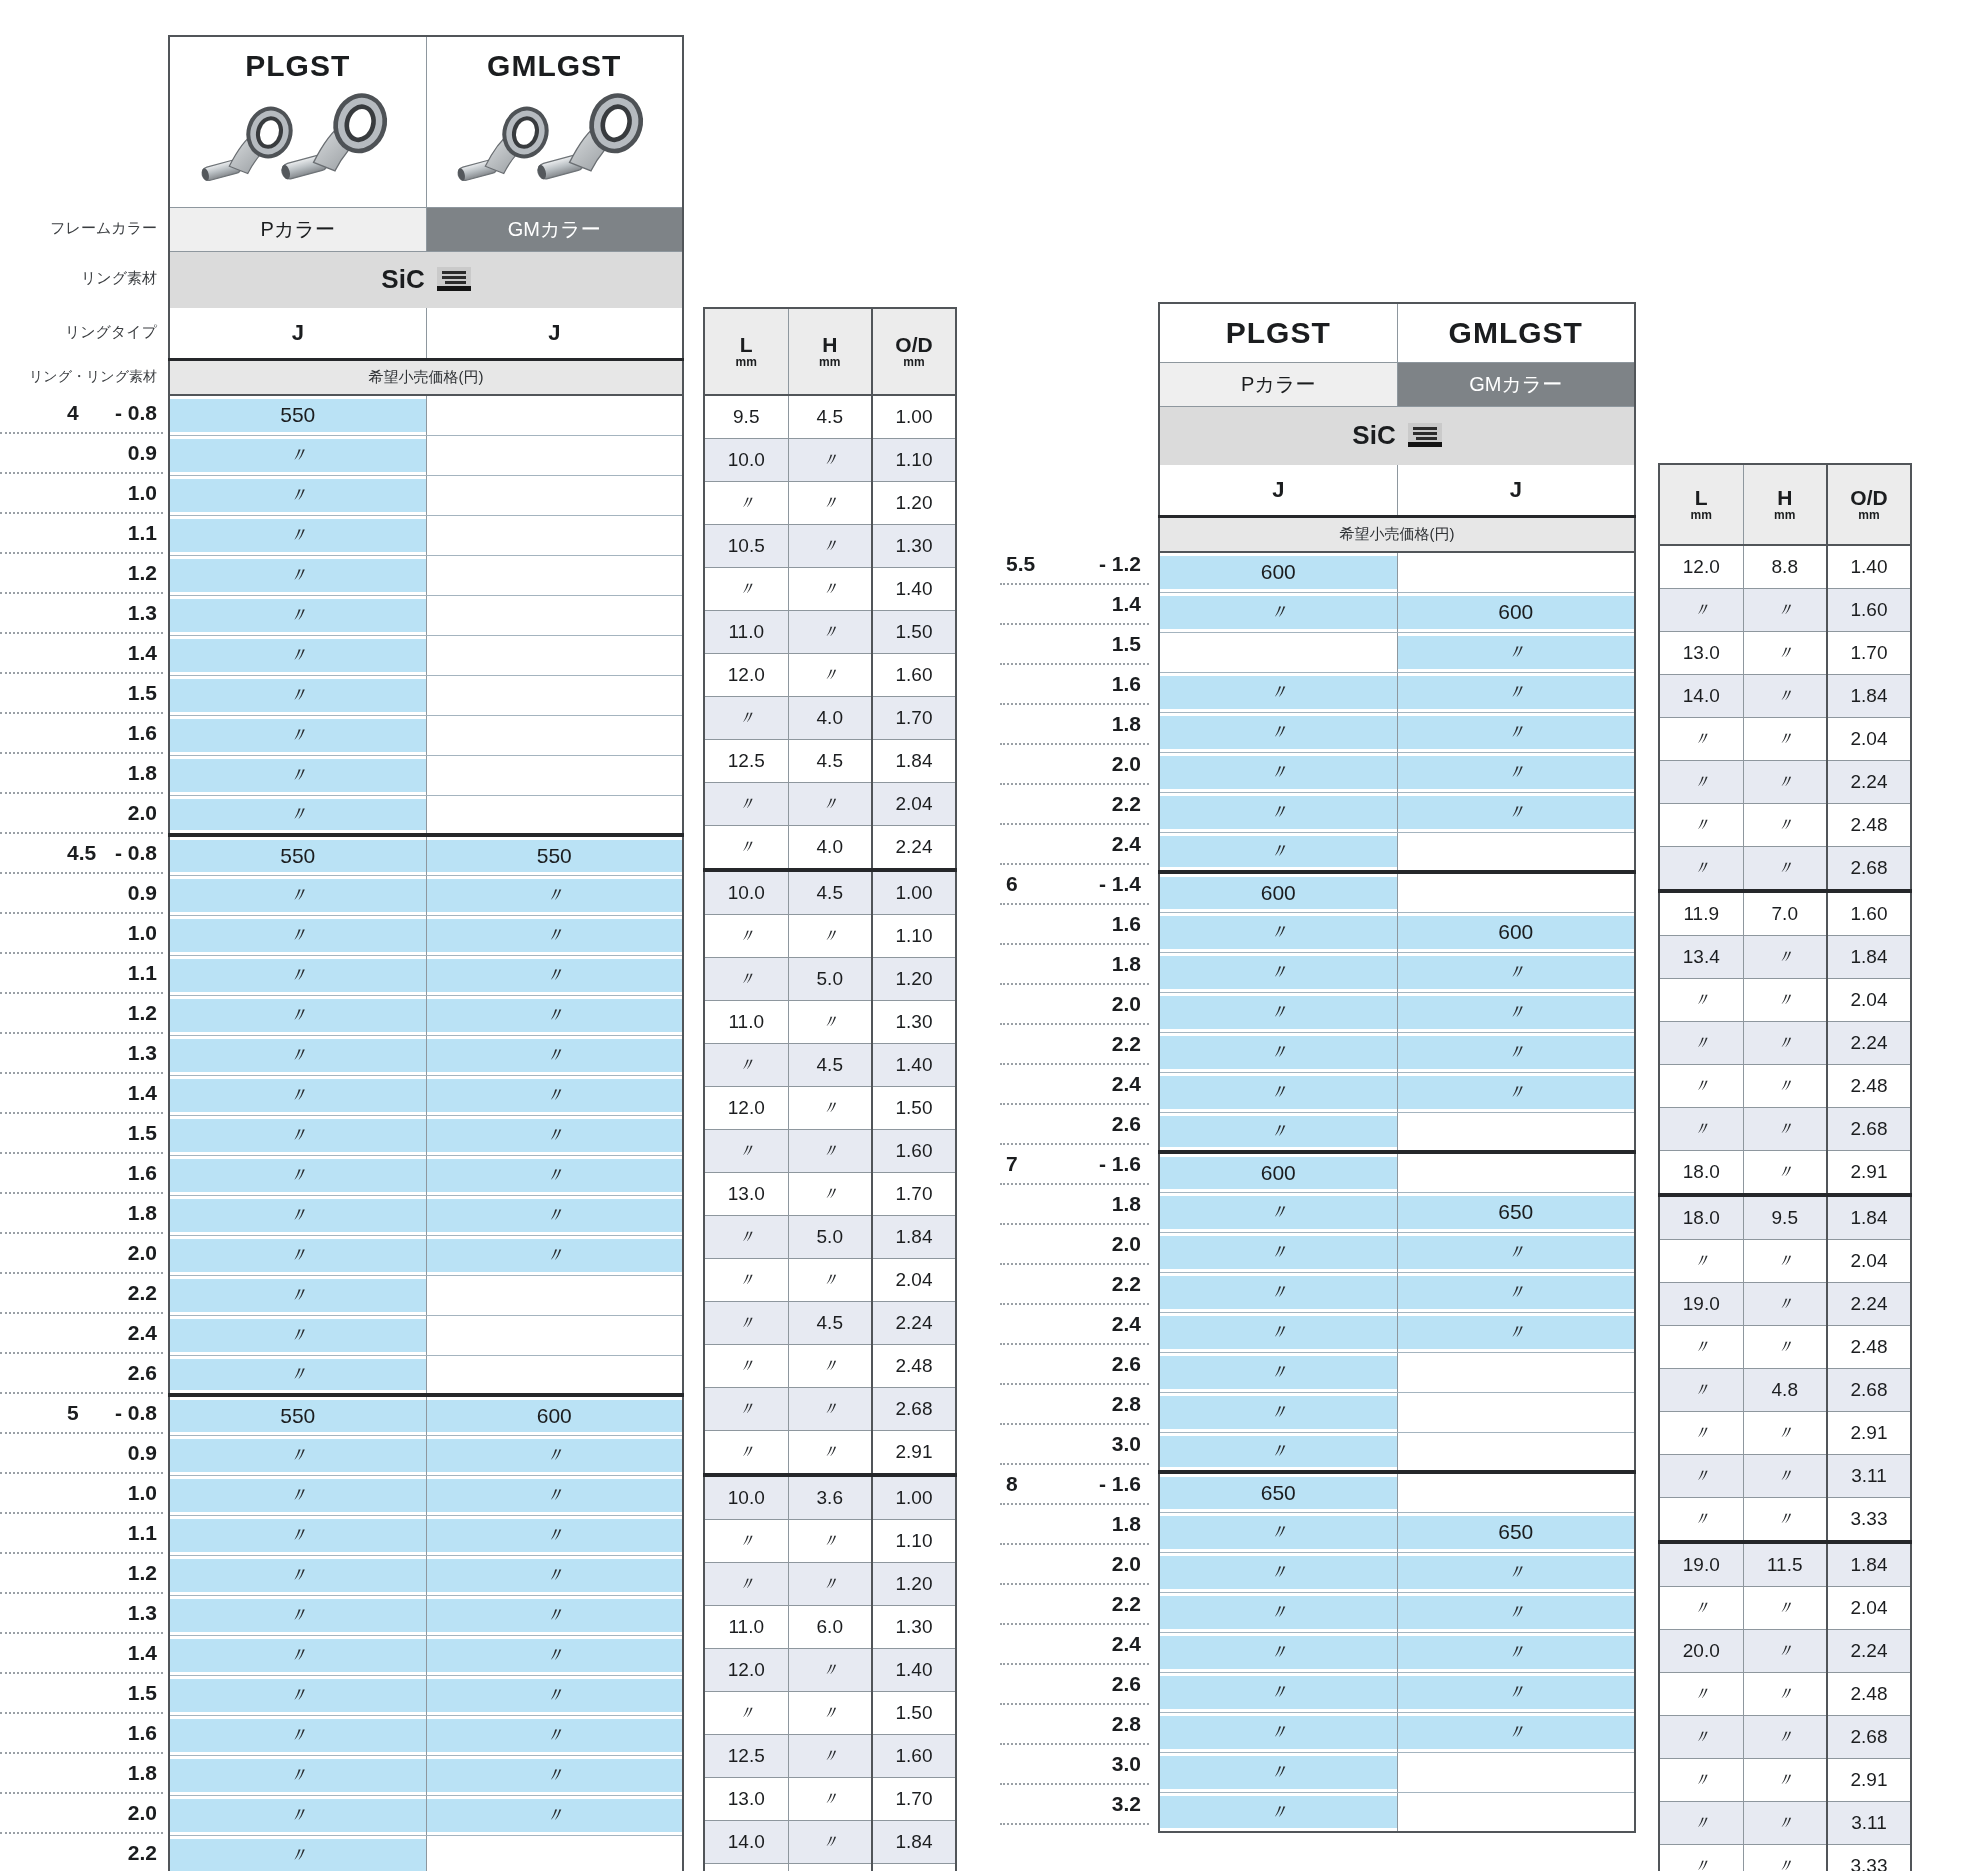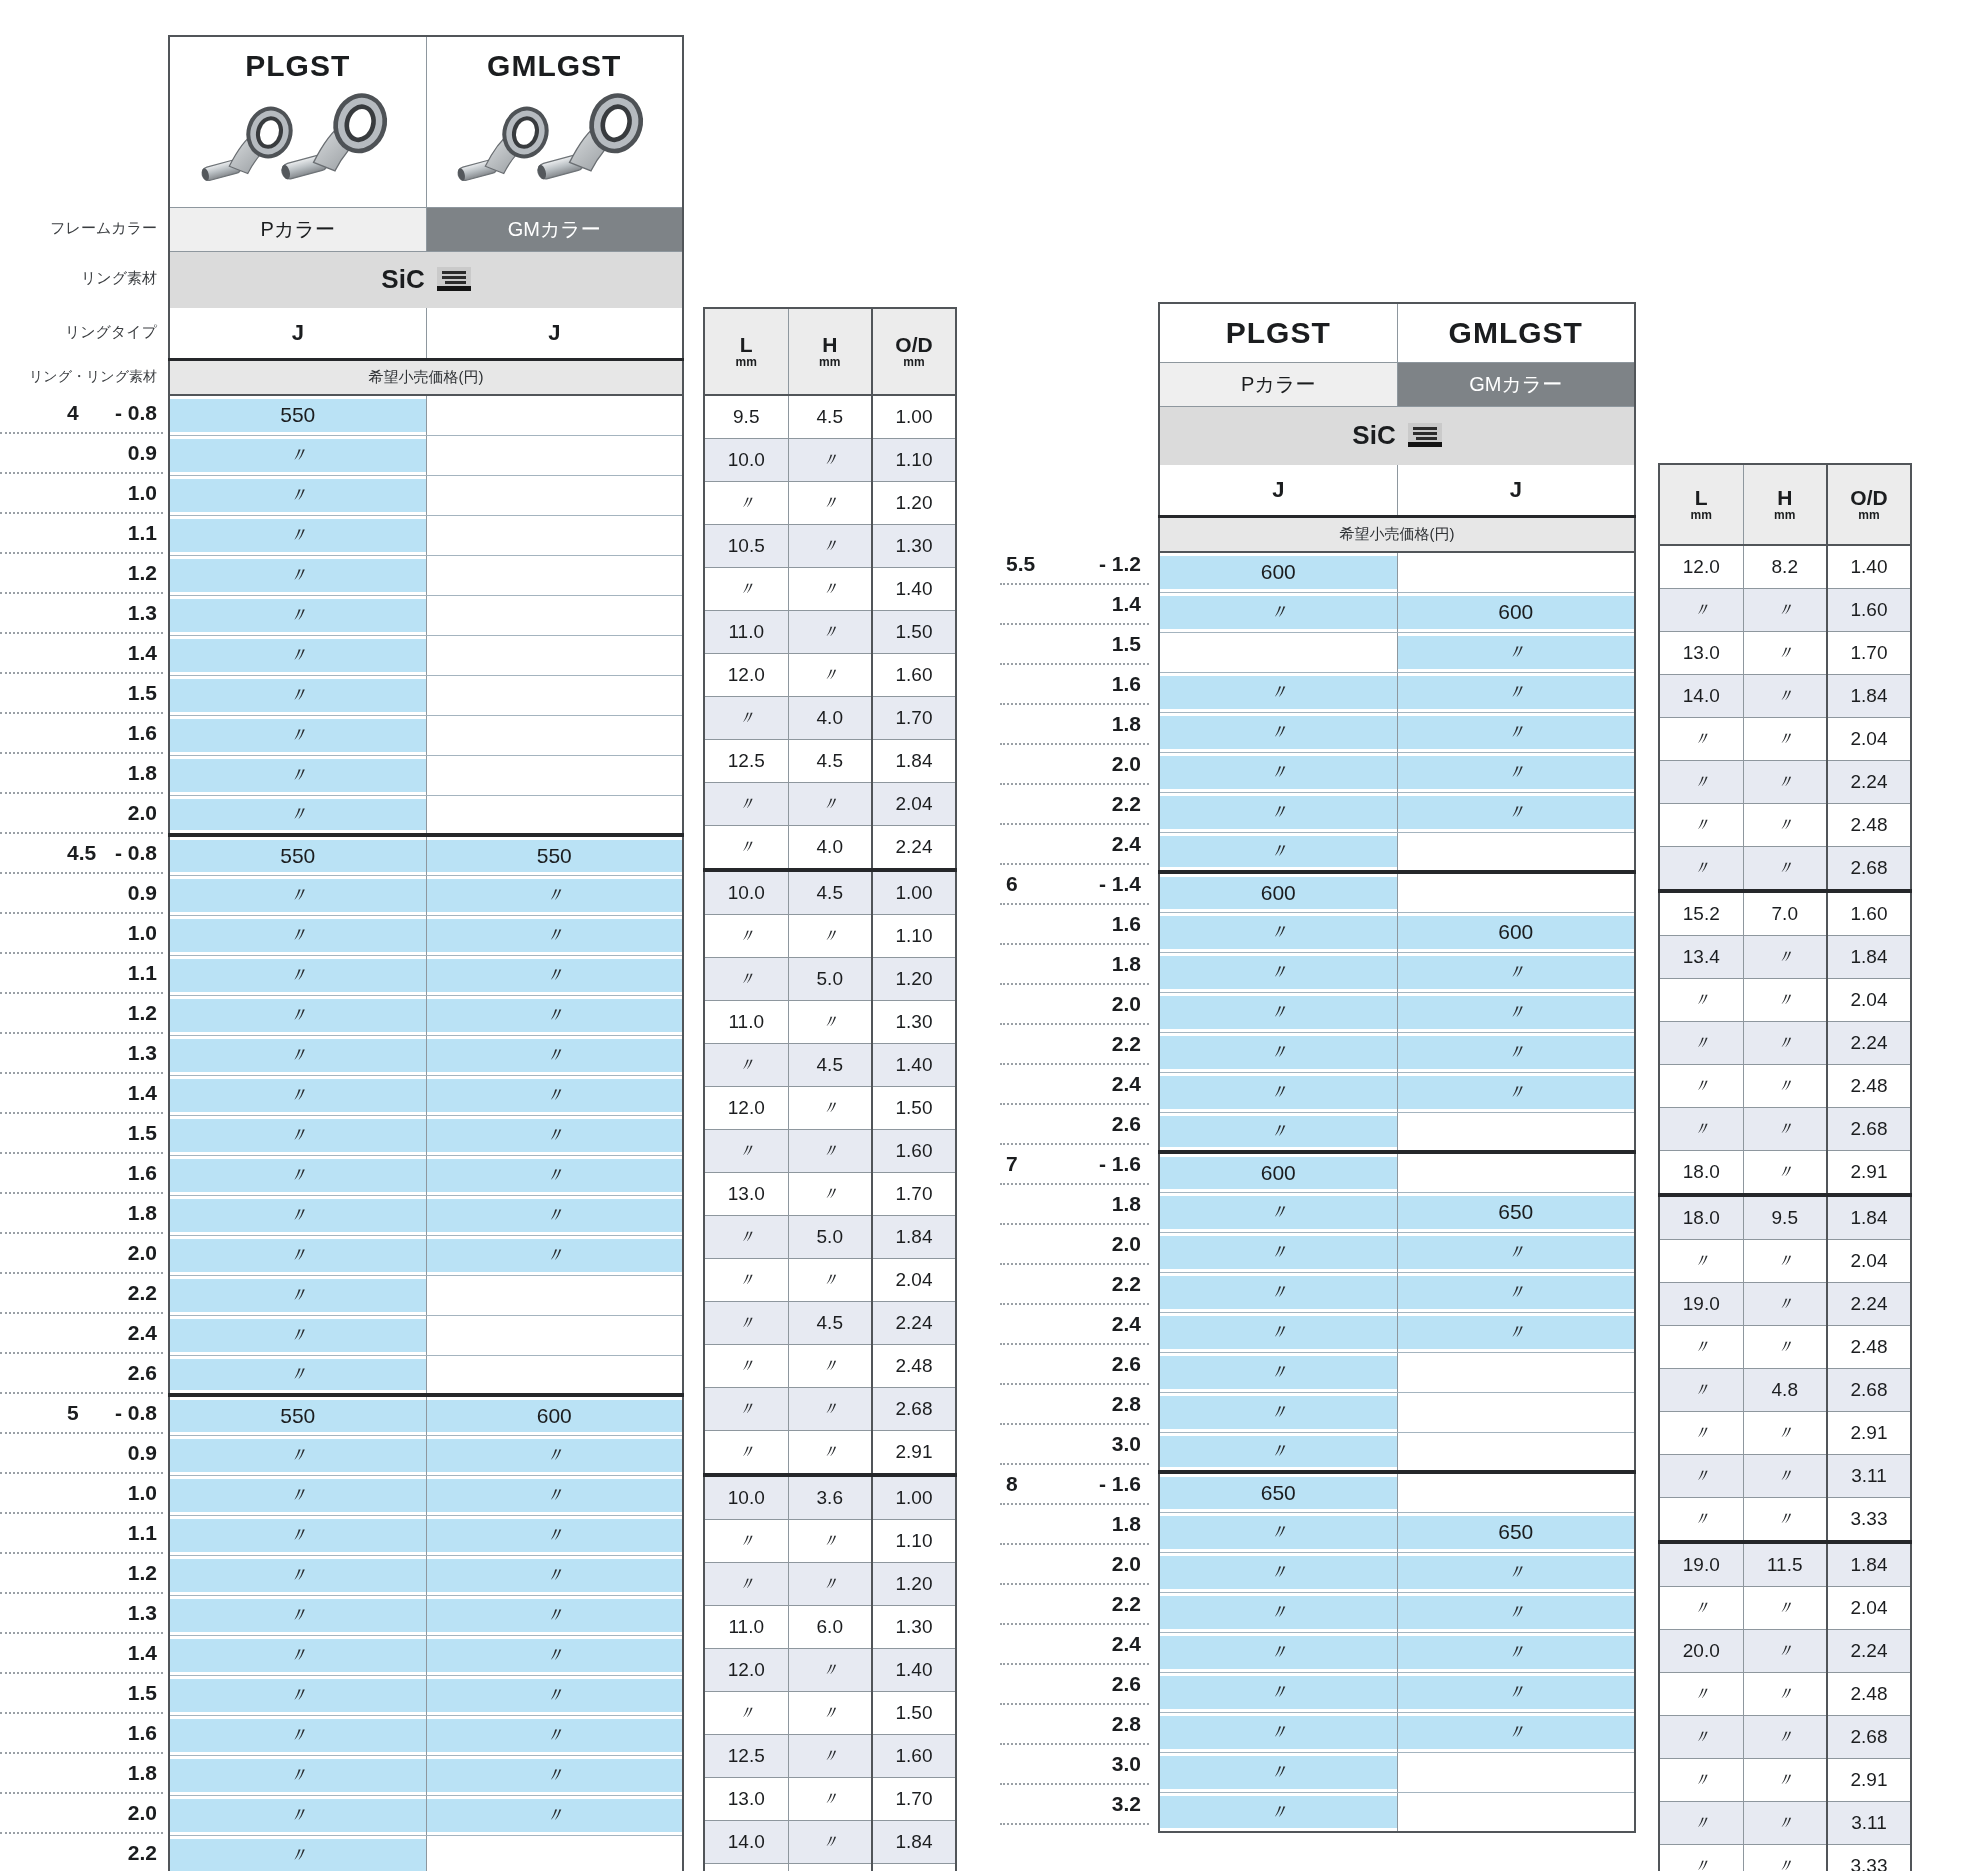--- a/index.html
+++ b/index.html
@@ -884,21 +884,21 @@
             </th>
           <th>
               <div class="dh">O/D</div>
               <div class="dhu">mm</div>
             </th>
         </tr>
       </thead>
       <tbody>
           <tr class="">
             <td>12.0</td>
-            <td>8.2</td>
+            <td>8.8</td>
             <td>1.40</td>
           </tr>
           <tr class="shade">
             <td class="dit">〃</td>
             <td class="dit">〃</td>
             <td>1.60</td>
           </tr>
           <tr class="">
             <td>13.0</td>
             <td class="dit">〃</td>
@@ -923,21 +923,21 @@
             <td class="dit">〃</td>
             <td class="dit">〃</td>
             <td>2.48</td>
           </tr>
           <tr class="shade">
             <td class="dit">〃</td>
             <td class="dit">〃</td>
             <td>2.68</td>
           </tr>
           <tr class=" gs">
-            <td>15.2</td>
+            <td>11.9</td>
             <td>7.0</td>
             <td>1.60</td>
           </tr>
           <tr class="shade">
             <td>13.4</td>
             <td class="dit">〃</td>
             <td>1.84</td>
           </tr>
           <tr class="">
             <td class="dit">〃</td>

